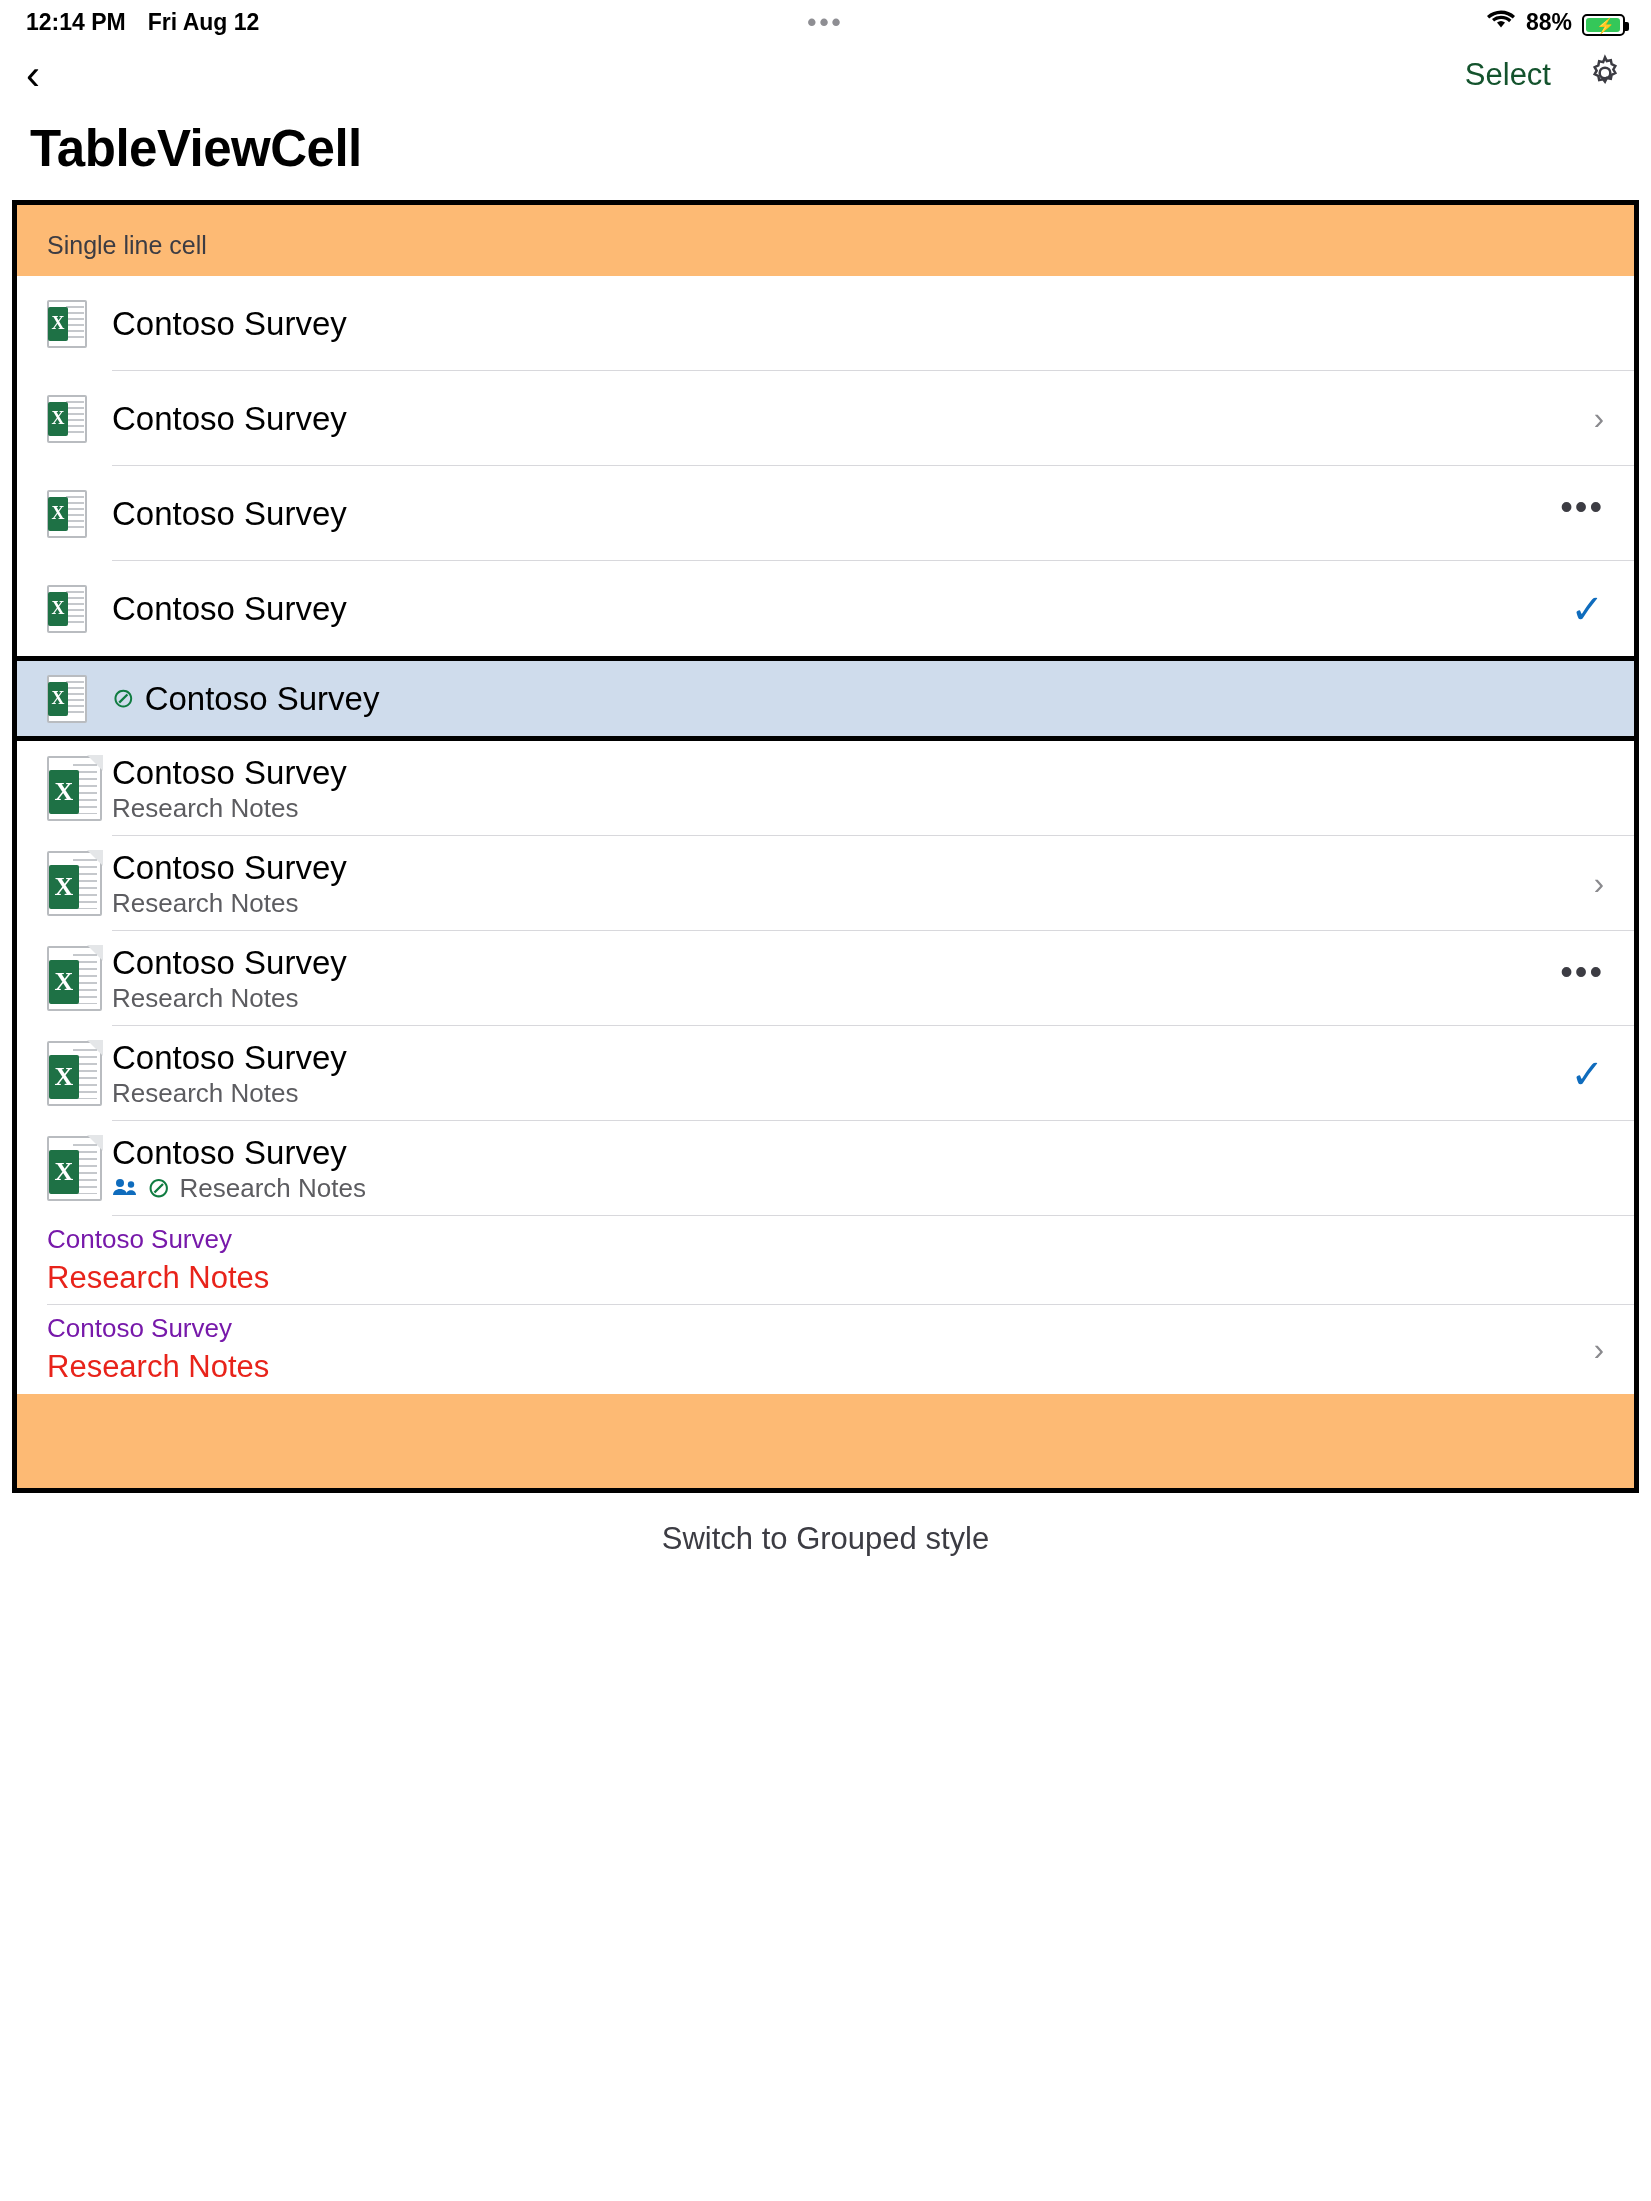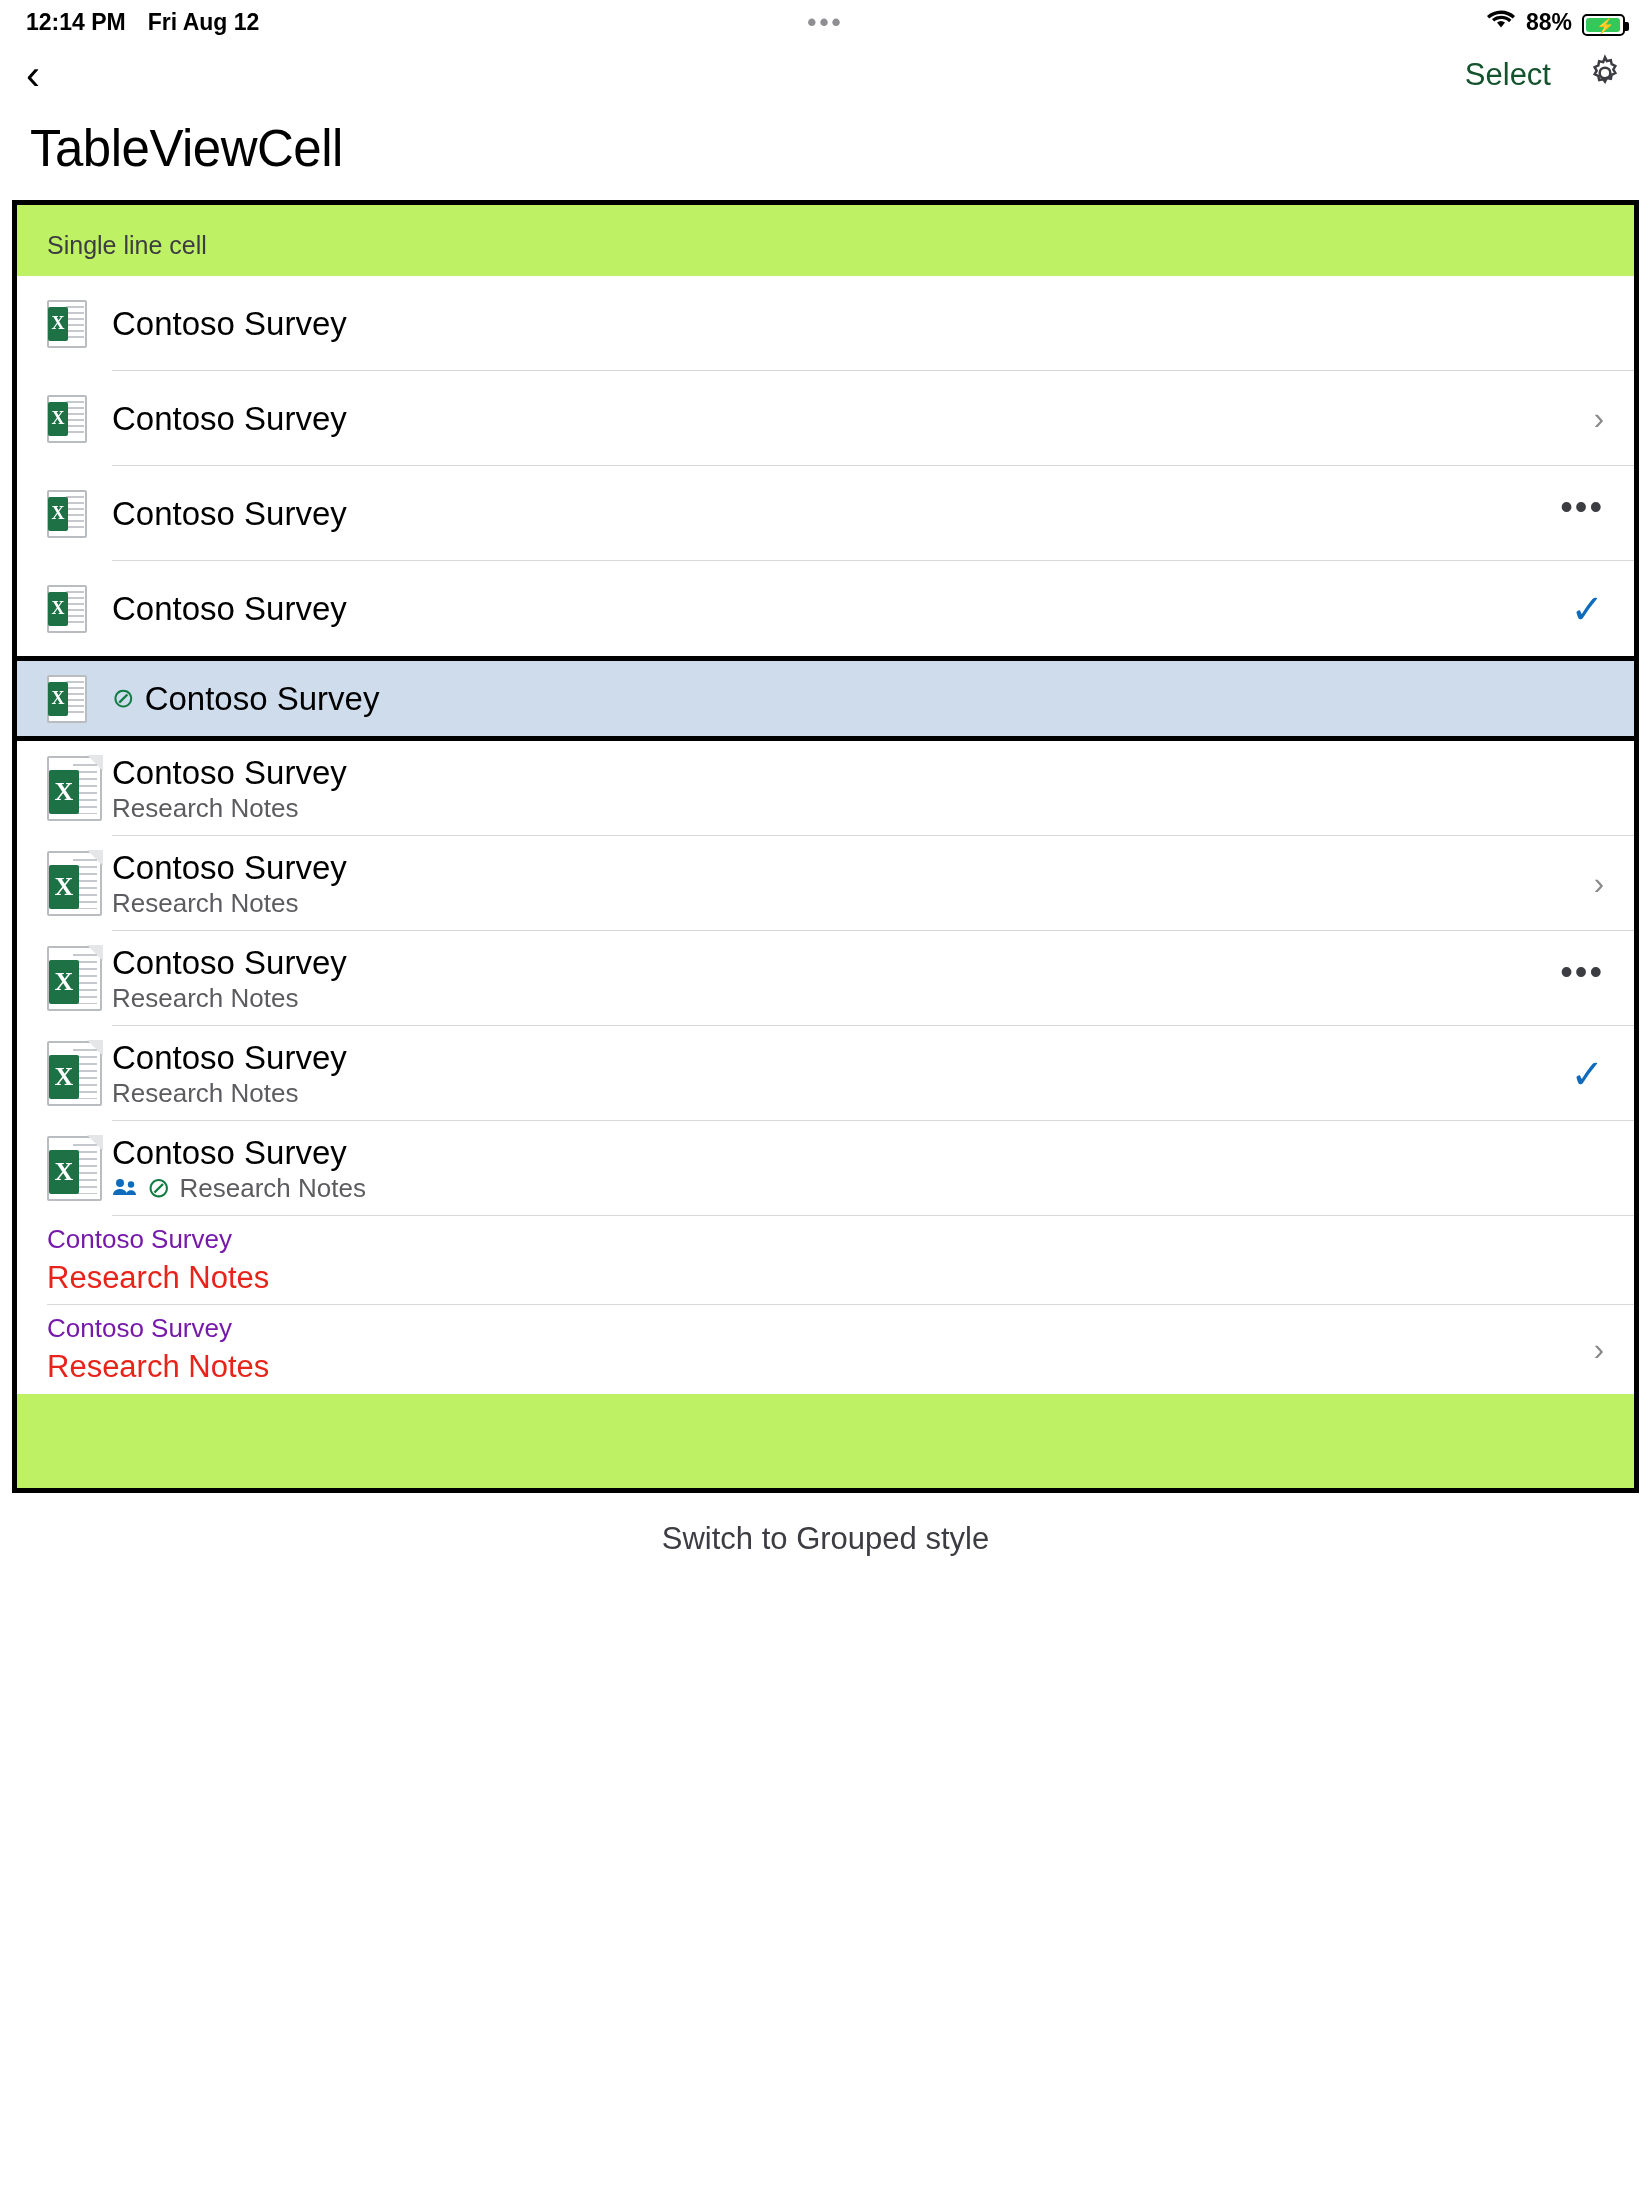--- a/index.html
+++ b/index.html
@@ -96,31 +96,31 @@
   .select-btn {
     font-size: 31px;
     color: #14532d;
     cursor: pointer;
   }
   .gear-icon { cursor: pointer; }
 
   
   .large-title {
     font-size: 51px;
-    font-weight: normal;
+    font-weight: bold;
     color: #000;
     padding: 14px 30px 22px 30px;
     letter-spacing: -0.5px;
   }
 
   
   .table-wrap {
     margin: 0 12px;
     border: 5px solid #000;
-    background: #bef264;
+    background: #fdba74;
     height: 1293px;
     overflow: hidden;
     position: relative;
   }
 
   .section-header {
     font-size: 25px;
     color: #3c3c43;
     padding: 26px 30px 16px 30px;
   }

